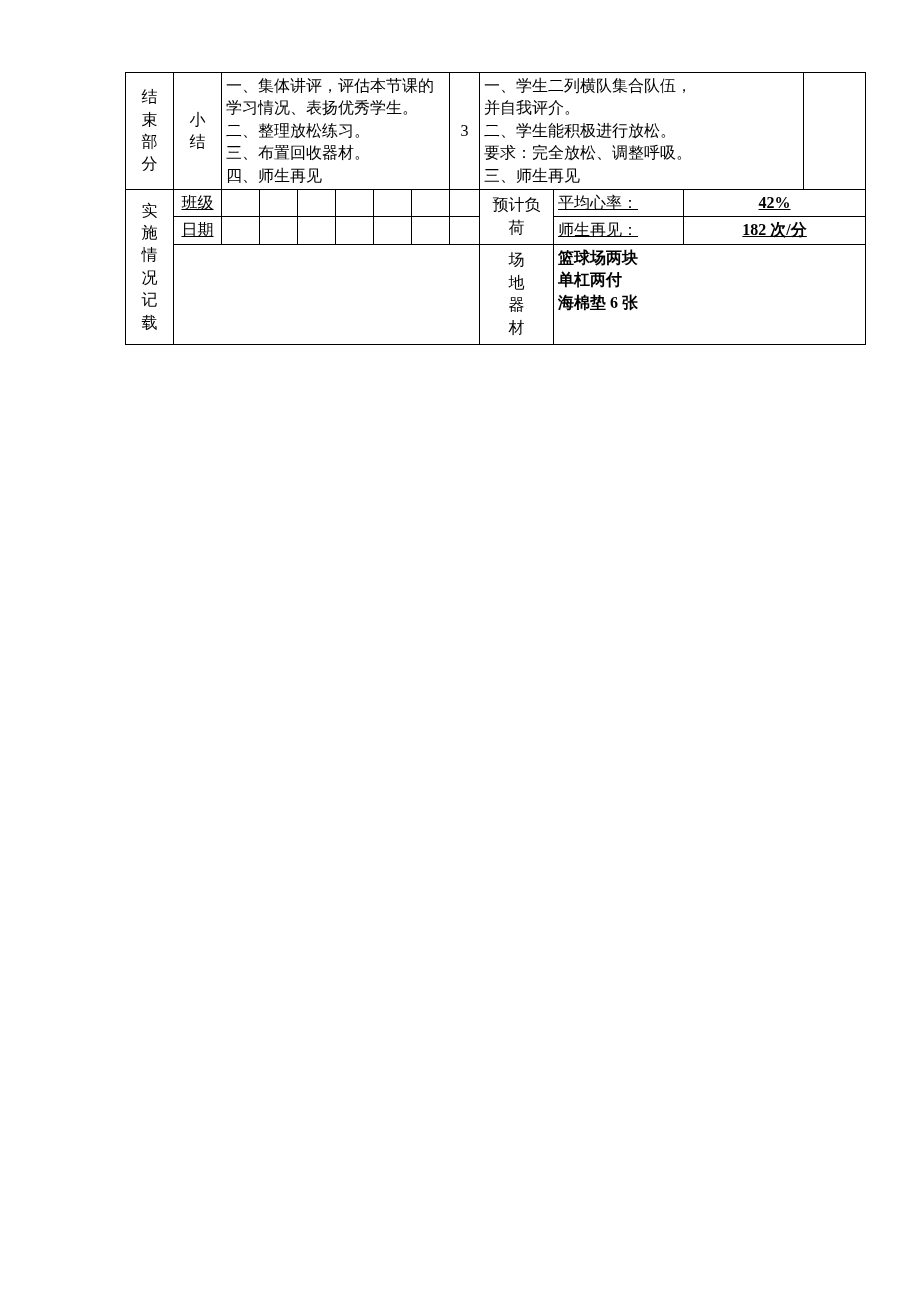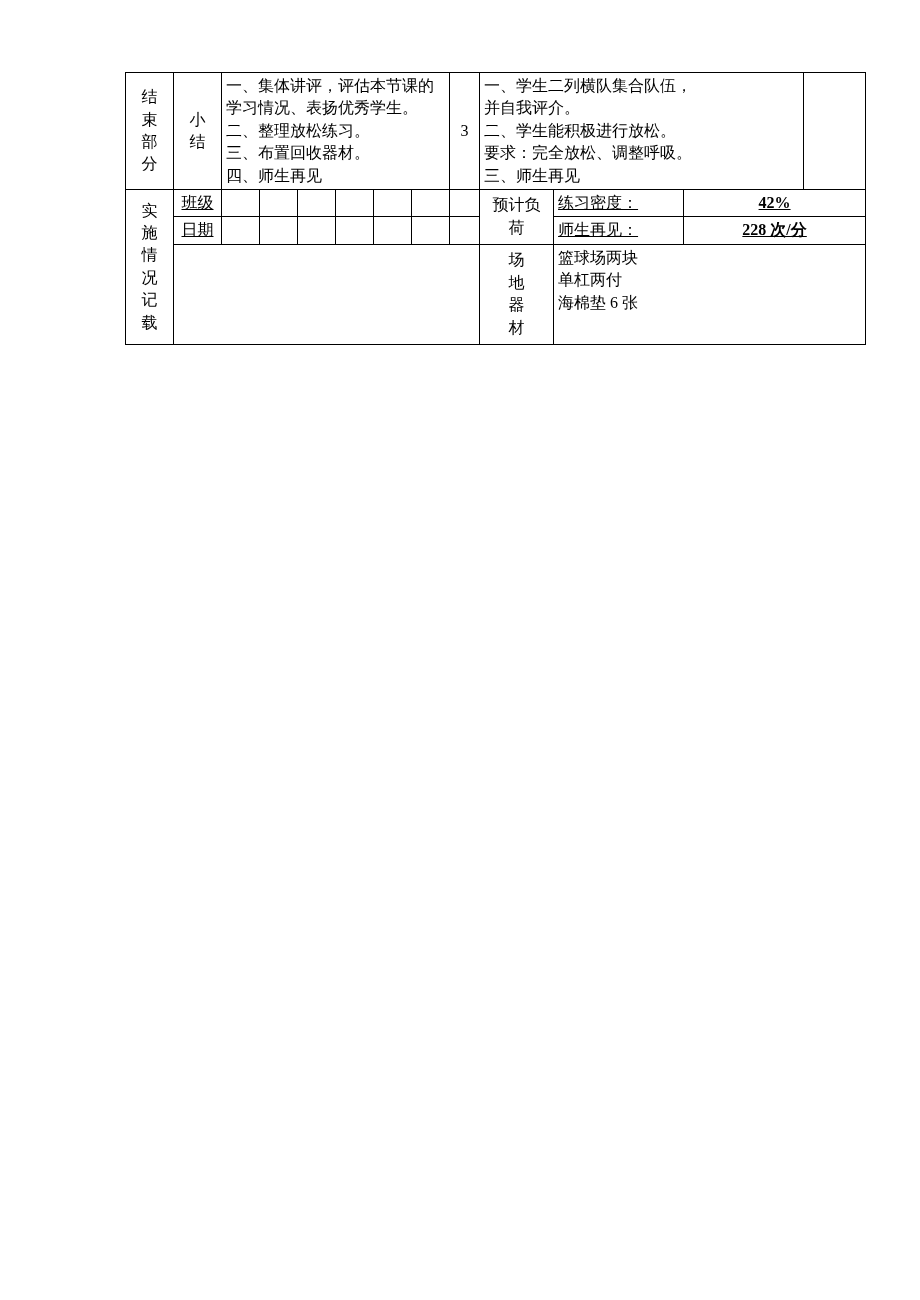--- a/index.html
+++ b/index.html
@@ -47,21 +47,21 @@
     white-space: normal;
   }
   .bold {
     font-weight: bold;
     margin-top: 16px;
   }
   .smallcell {
     height: 22px;
     text-decoration: underline;
   }
-  .vtop { vertical-align: top; }
+  .vtop { vertical-align: top; font-weight: bold; }
 </style>
 </head>
 <body>
 
 <div class="page">
   <div class="table-wrap">
     <table>
       <colgroup>
         <col style="width:48px">
         <col style="width:48px">
@@ -113,35 +113,35 @@
         <td class="smallcell"></td>
         <td class="smallcell"></td>
         <td class="smallcell"></td>
         <td class="smallcell"></td>
         <td class="smallcell"></td>
         <td class="smallcell"></td>
         <td class="smallcell"></td>
         <td class="center" rowspan="2">
           <span>预计负<br>荷</span>
         </td>
-        <td class="smallcell">练习密度：</td>
+        <td class="smallcell">平均心率：</td>
         <td colspan="2" class="center bold smallcell">42%</td>
       </tr>
 
       <tr>
         <td class="center smallcell">日期</td>
         <td class="smallcell"></td>
         <td class="smallcell"></td>
         <td class="smallcell"></td>
         <td class="smallcell"></td>
         <td class="smallcell"></td>
         <td class="smallcell"></td>
         <td class="smallcell"></td>
         <td class="smallcell">师生再见：</td>
-        <td colspan="2" class="center bold smallcell">228 次/分</td>
+        <td colspan="2" class="center bold smallcell">182 次/分</td>
       </tr>
 
       <tr>
         <td colspan="8" style="height:95px;"></td>
         <td class="center">
           <span>场<br>地<br>器<br>材</span>
         </td>
         <td colspan="3" class="multi vtop">
           <div>篮球场两块<br>单杠两付<br>海棉垫 6 张</div>
         </td>

